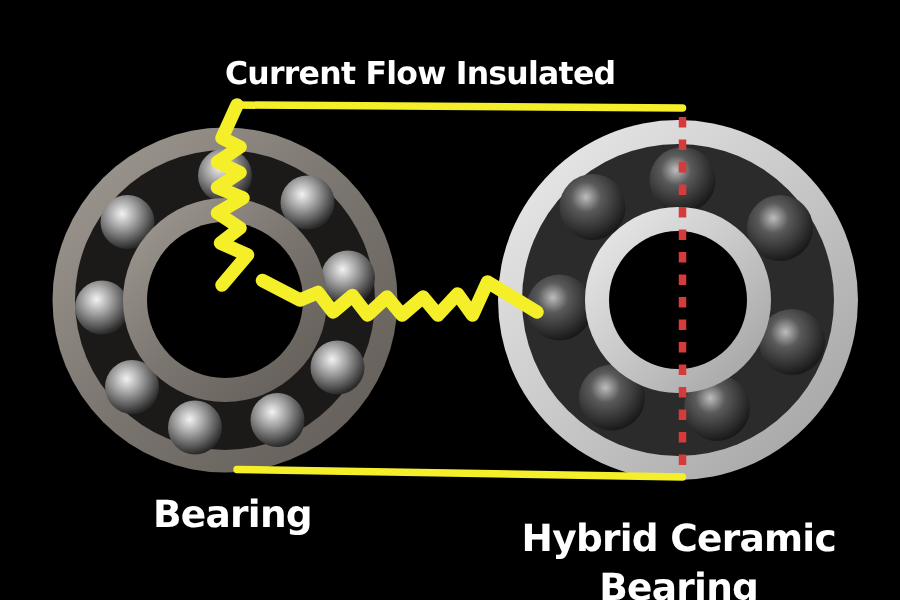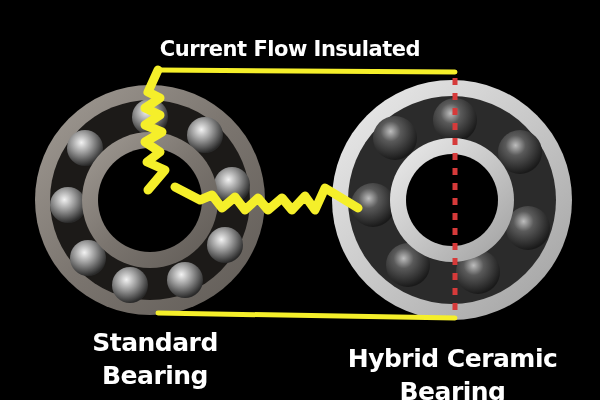--- a/index.html
+++ b/index.html
@@ -1,19 +1,19 @@
 <!DOCTYPE html>
 <html><head>
 <meta charset="utf-8">
 <style>
   html,body{margin:0;padding:0;background:#000;}
   body{width:600px;height:400px;position:relative;overflow:hidden;font-family:"DejaVu Sans",sans-serif;}
   svg{position:absolute;left:0;top:0;}
   .lbl{position:absolute;color:#fff;font-weight:bold;text-align:center;font-size:25px;line-height:33px;letter-spacing:-0.5px;}
-  #title{left:150px;top:36px;width:270px;font-size:21px;text-align:right;line-height:26px;}
+  #title{left:150px;top:36px;width:270px;font-size:21px;text-align:left;line-height:26px;}
   #std{left:60px;top:326px;width:190px;}
   #hyb{left:345px;top:326px;width:215px;margin-top:16px;}
 </style>
 </head>
 <body>
 
 <svg width="600" height="400" viewBox="0 0 600 400">
   <defs>
     <radialGradient id="steelBall" cx="40%" cy="35%" r="65%">
       <stop offset="0%" stop-color="#f2f2f2"></stop>
@@ -77,20 +77,19 @@
     <path d="M158 70 L148 92 L160 98 L145 108 L160 115 L145 125 L162 132 L145 142 L160 152 L147 162 L165 170 L148 190" stroke-width="9"></path>
     <path d="M175 187 L200 200 L212 195 L222 208 L235 197 L245 210 L258 198 L268 210 L282 198 L292 210 L305 196 L315 210 L325 188 L358 208" stroke-width="9"></path>
   </g>
 
   <line x1="455" y1="78" x2="455" y2="318" stroke="#d63a3a" stroke-width="5" stroke-dasharray="7 8"></line>
 </svg>
 
 <div class="lbl" id="title">Current Flow Insulated</div>
 
 <div class="lbl" id="std">
-  <div>Standard</div>
   <div>Bearing</div>
 </div>
 
 <div class="lbl" id="hyb">
   <div>Hybrid Ceramic</div>
   <div>Bearing</div>
 </div>
 
 </body></html>

